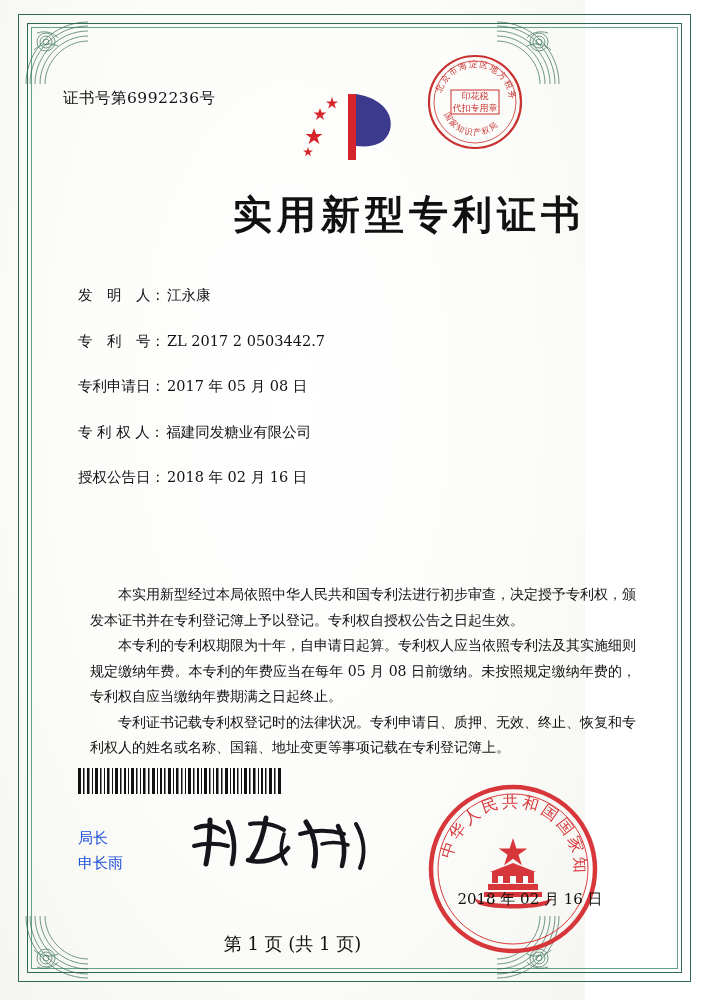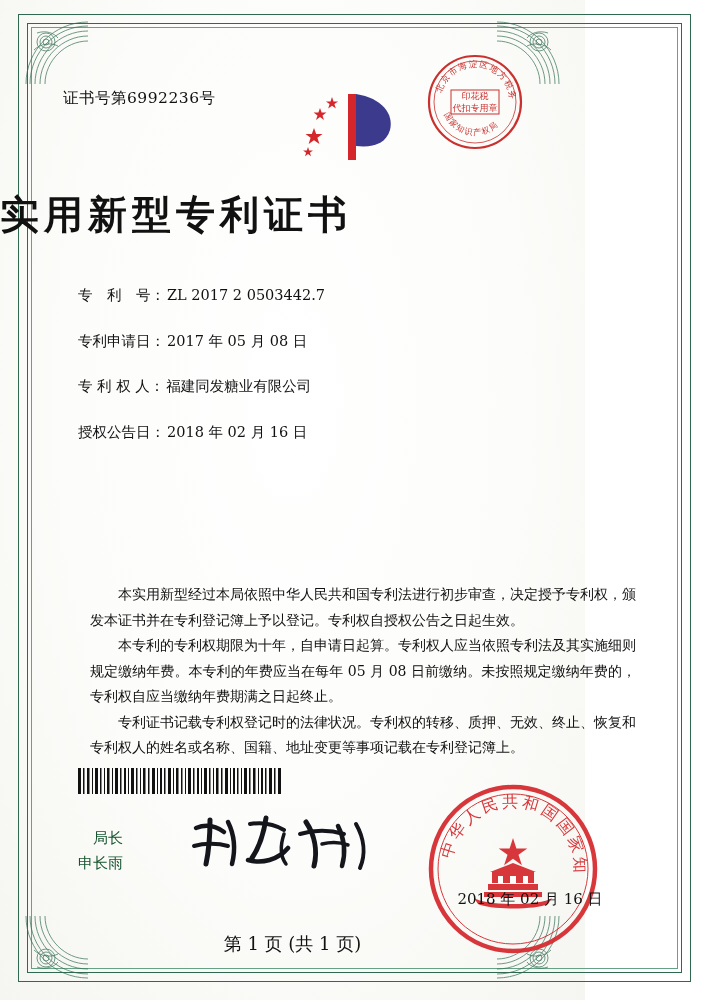--- a/index.html
+++ b/index.html
@@ -83,21 +83,21 @@
 
   .tax-stamp {
     position: absolute;
     right: 58px; top: 50px;
     width: 104px; height: 104px;
   }
 
   .title {
     position: absolute;
     left: 0; right: 0; top: 188px;
-    text-align: left;
+    text-align: right;
     font-size: 39px;
     letter-spacing: 5px;
     font-weight: bold;
     color: #111;
     font-family: "DejaVu Serif", "Liberation Serif", serif;
   }
 
   
   .fields {
     position: absolute;
@@ -143,23 +143,22 @@
     width: 205px;
     height: 26px;
   }
 
   
   .sig-label {
     position: absolute;
     left: 78px; top: 826px;
     font-size: 15px;
     line-height: 25px;
-    color: #14532d;
-    font-family: "DejaVu Serif", "Liberation Serif", serif;
-    text-align: right;
+    color: #1d4ed8;
+    font-family: "DejaVu Serif", "Liberation Serif", serif;
   }
   .sig-script {
     position: absolute;
     left: 188px; top: 812px;
     width: 190px; height: 62px;
   }
 
   
   .red-seal {
     position: absolute;
@@ -295,20 +294,24 @@
         <textPath href="#tsBot" startOffset="12%">国家知识产权局</textPath>
       </text>
       <text x="52" y="49" text-anchor="middle" font-size="9" fill="#c9312f" font-family="'DejaVu Serif',serif">印花税</text>
       <text x="52" y="61" text-anchor="middle" font-size="9" fill="#c9312f" font-family="'DejaVu Serif',serif">代扣专用章</text>
     </svg>
   </div>
 
   <div class="title">实用新型专利证书</div>
 
   <div class="fields">
+    <div class="field-row">
+      <span class="field-label">发　明　人：</span>
+      <span class="field-value">江永康</span>
+    </div>
     <div class="field-row">
       <span class="field-label">专　利　号：</span>
       <span class="field-value">ZL 2017 2 0503442.7</span>
     </div>
     <div class="field-row">
       <span class="field-label">专利申请日：</span>
       <span class="field-value">2017 年 05 月 08 日</span>
     </div>
     <div class="field-row">
       <span class="field-label">专 利 权 人：</span>
@@ -316,21 +319,21 @@
     </div>
     <div class="field-row">
       <span class="field-label">授权公告日：</span>
       <span class="field-value">2018 年 02 月 16 日</span>
     </div>
   </div>
 
   <div class="body-text">
     <p>本实用新型经过本局依照中华人民共和国专利法进行初步审查，决定授予专利权，颁发本证书并在专利登记簿上予以登记。专利权自授权公告之日起生效。</p>
     <p>本专利的专利权期限为十年，自申请日起算。专利权人应当依照专利法及其实施细则规定缴纳年费。本专利的年费应当在每年 05 月 08 日前缴纳。未按照规定缴纳年费的，专利权自应当缴纳年费期满之日起终止。</p>
-    <p>专利证书记载专利权登记时的法律状况。专利权的转移、质押、无效、终止、恢复和专利权人的姓名或名称、国籍、地址变更等事项记载在专利登记簿上。</p>
+    <p>专利证书记载专利权登记时的法律状况。专利申请日、质押、无效、终止、恢复和专利权人的姓名或名称、国籍、地址变更等事项记载在专利登记簿上。</p>
   </div>
 
   <div class="barcode">
     <svg width="205" height="26" viewBox="0 0 205 26">
       <g fill="#111">
         <rect x="0" y="0" width="3" height="26"></rect>
           <rect x="5" y="0" width="1.5" height="26"></rect>
         <rect x="9" y="0" width="2.5" height="26"></rect>
           <rect x="14" y="0" width="1" height="26"></rect>
         <rect x="17" y="0" width="3" height="26"></rect>

